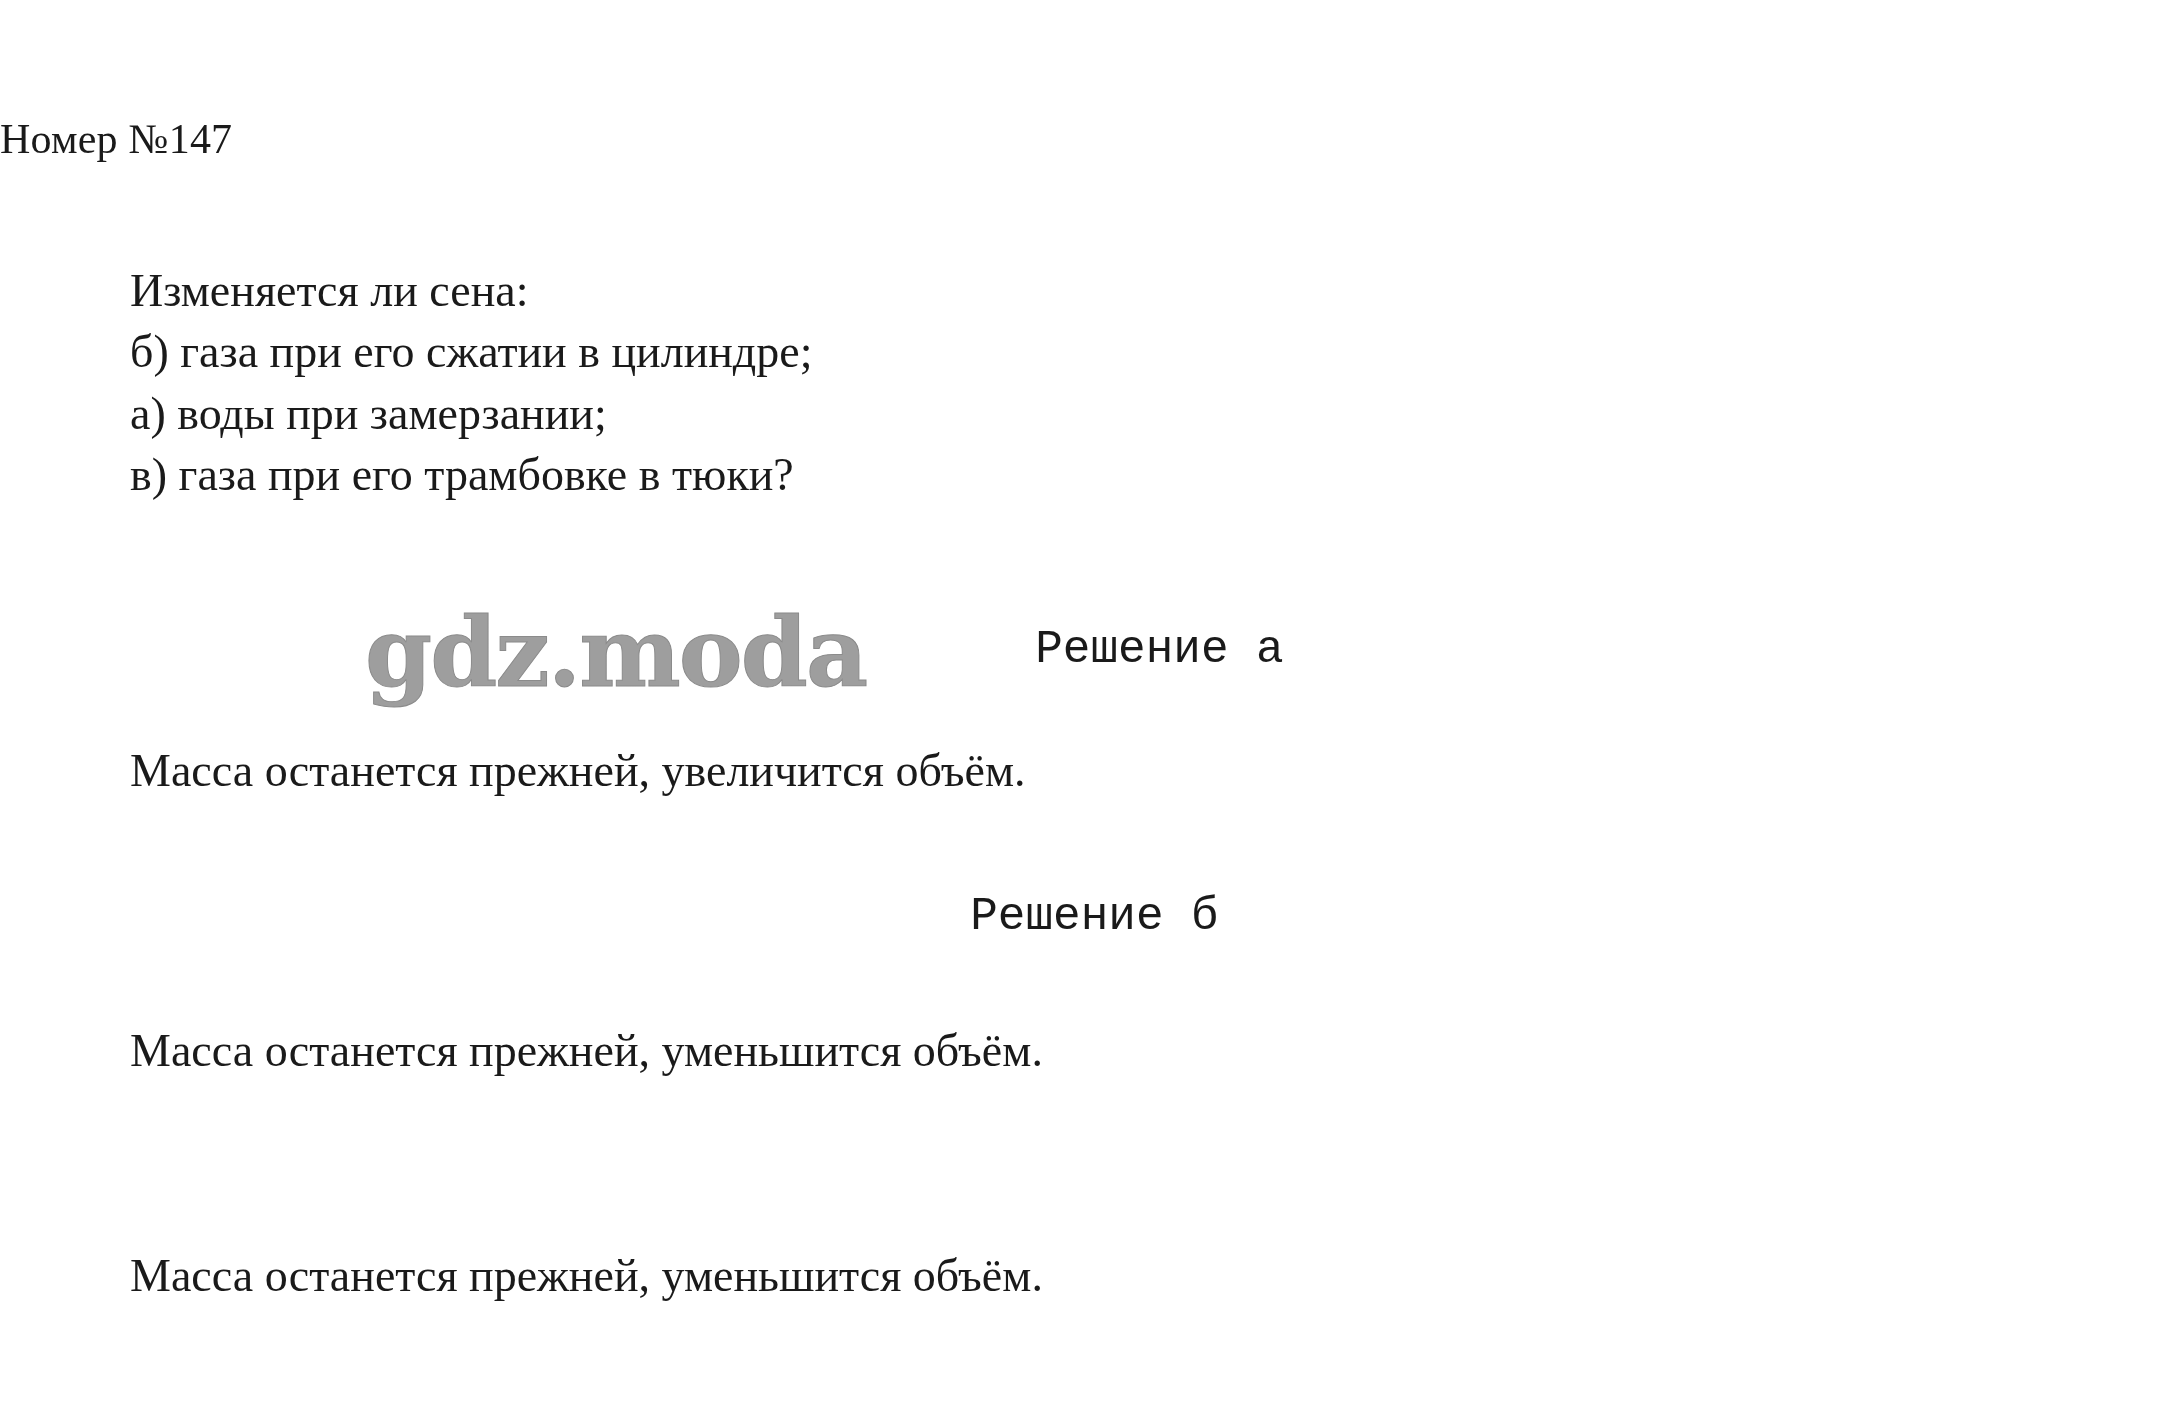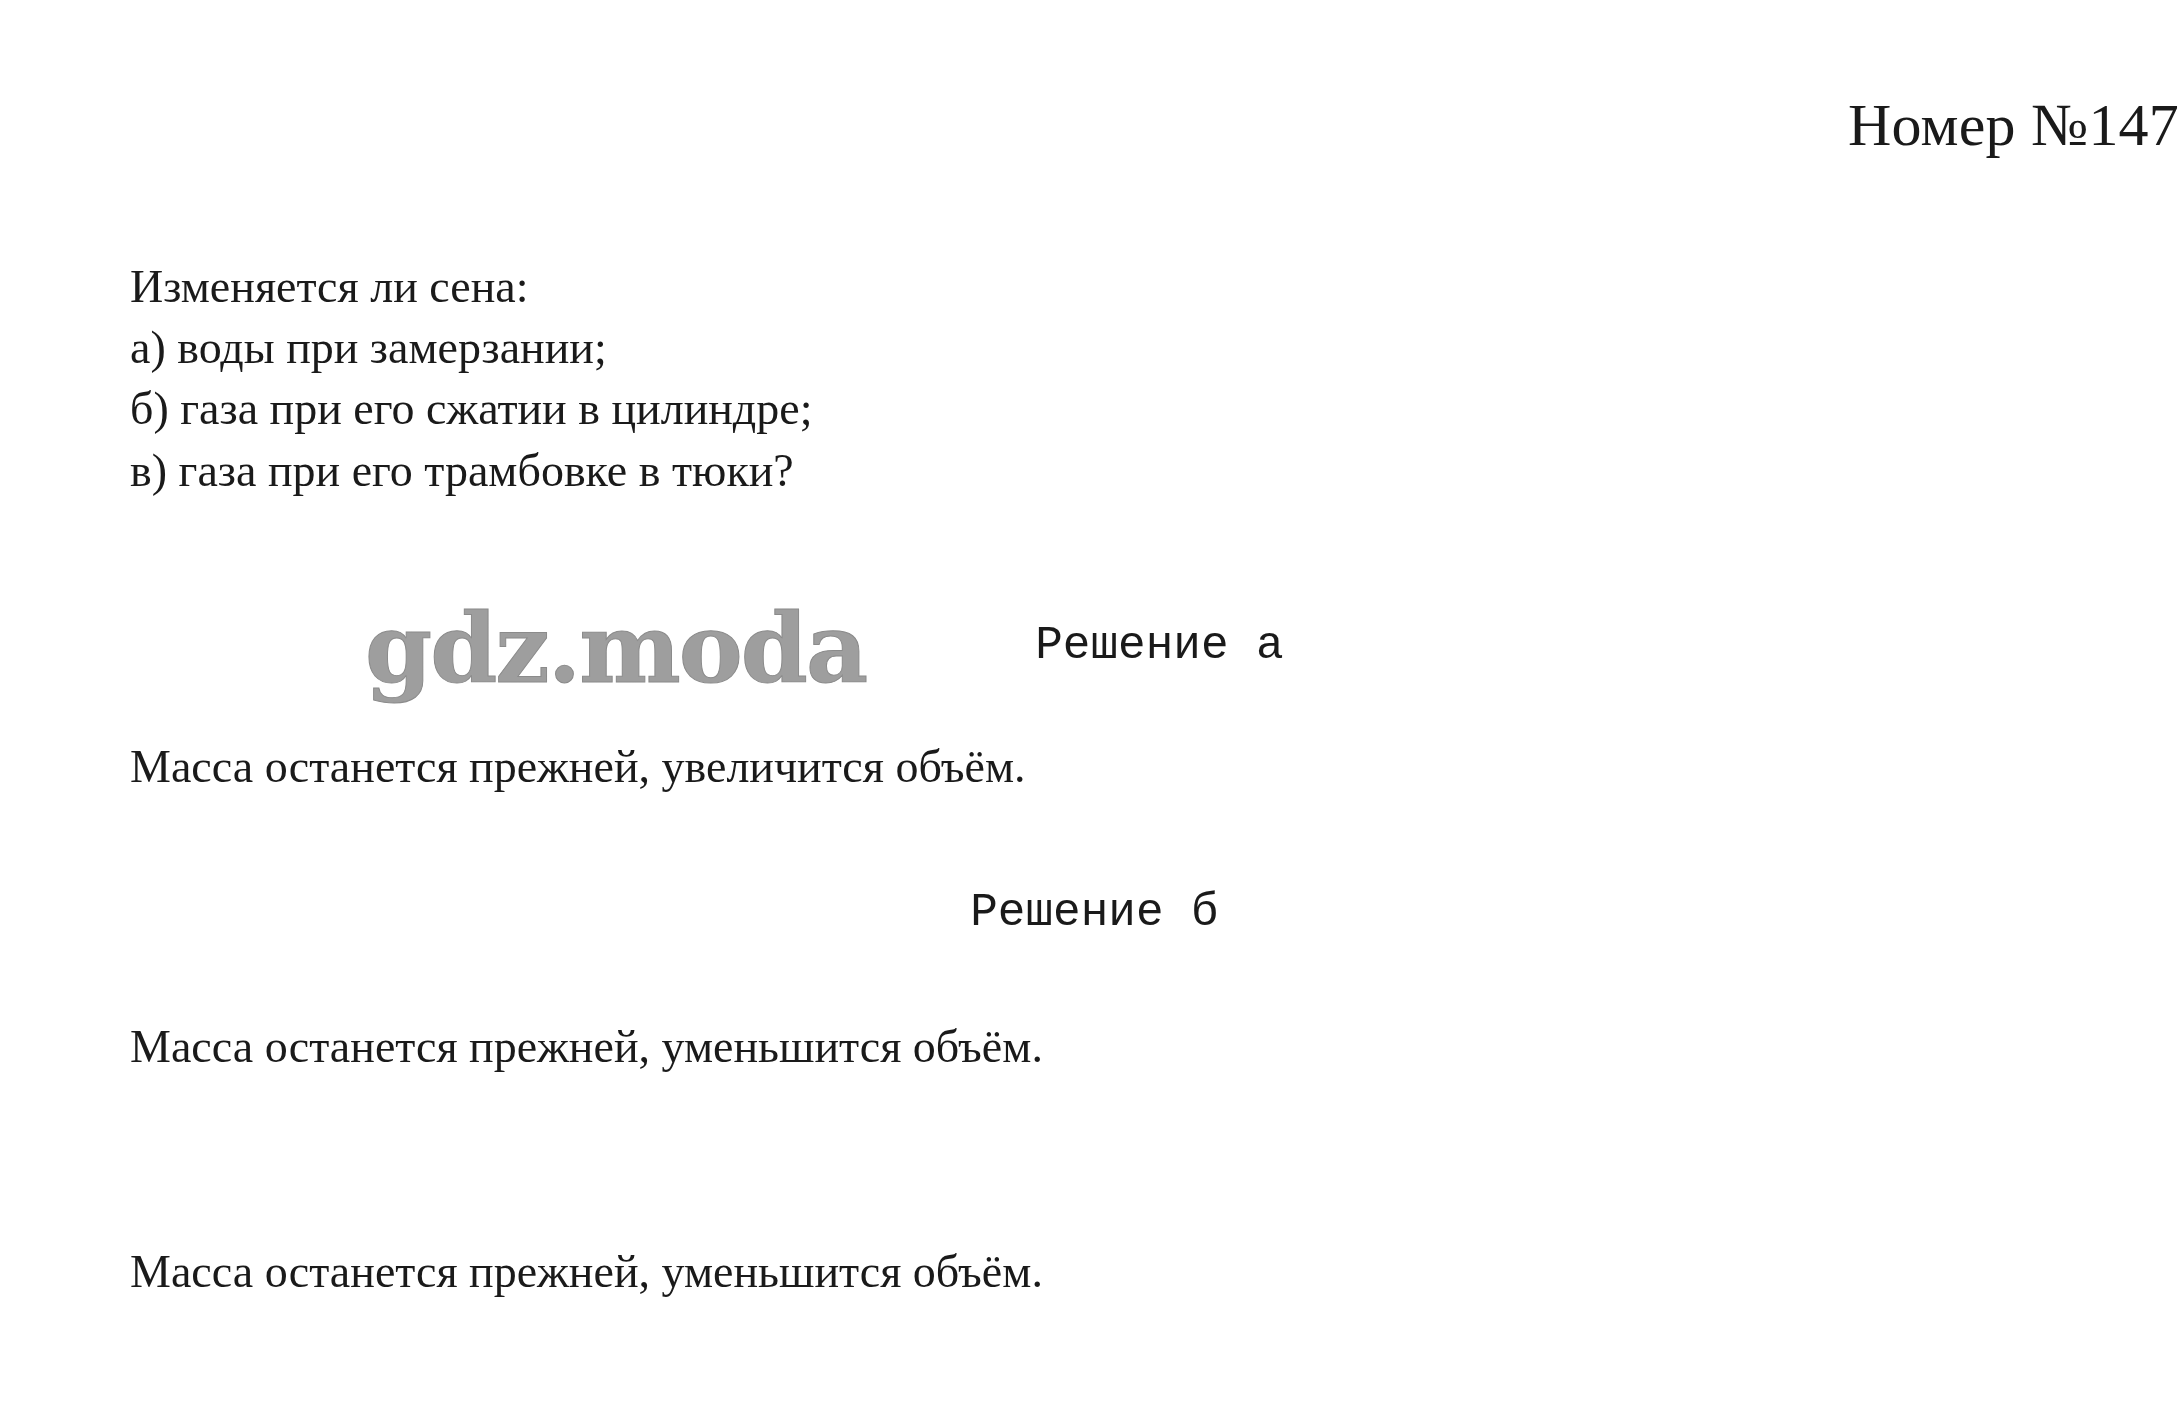--- a/index.html
+++ b/index.html
@@ -18,24 +18,24 @@
 
   .page {
     position: relative;
     width: 2179px;
     height: 1408px;
     box-sizing: border-box;
     padding: 0;
   }
 
   .doc-title {
-    text-align: right;
-    font-size: 60px;
+    text-align: left;
+    font-size: 42px;
     line-height: 1.1;
-    margin-top: 92px;
+    margin-top: 116px;
     letter-spacing: 0.2px;
   }
 
   .body-block {
     margin-left: 130px;
     margin-right: 120px;
   }
 
   .question-block {
     margin-top: 98px;
@@ -111,22 +111,22 @@
 <body>
 
 <div class="page">
 
   <div class="doc-title">Номер №147</div>
 
   <div class="body-block">
 
     <div class="question-block">
       <div class="question-line">Изменяется ли сена:</div>
+      <div class="question-line">б) газа при его сжатии в цилиндре;</div>
       <div class="question-line">а) воды при замерзании;</div>
-      <div class="question-line">б) газа при его сжатии в цилиндре;</div>
       <div class="question-line">в) газа при его трамбовке в тюки?</div>
     </div>
 
     <div class="row-a">
       <div class="watermark">gdz.moda</div>
       <div class="solution-heading">Решение а</div>
     </div>
 
     <div class="answer-line answer-a">Масса останется прежней, увеличится объём.</div>
 

